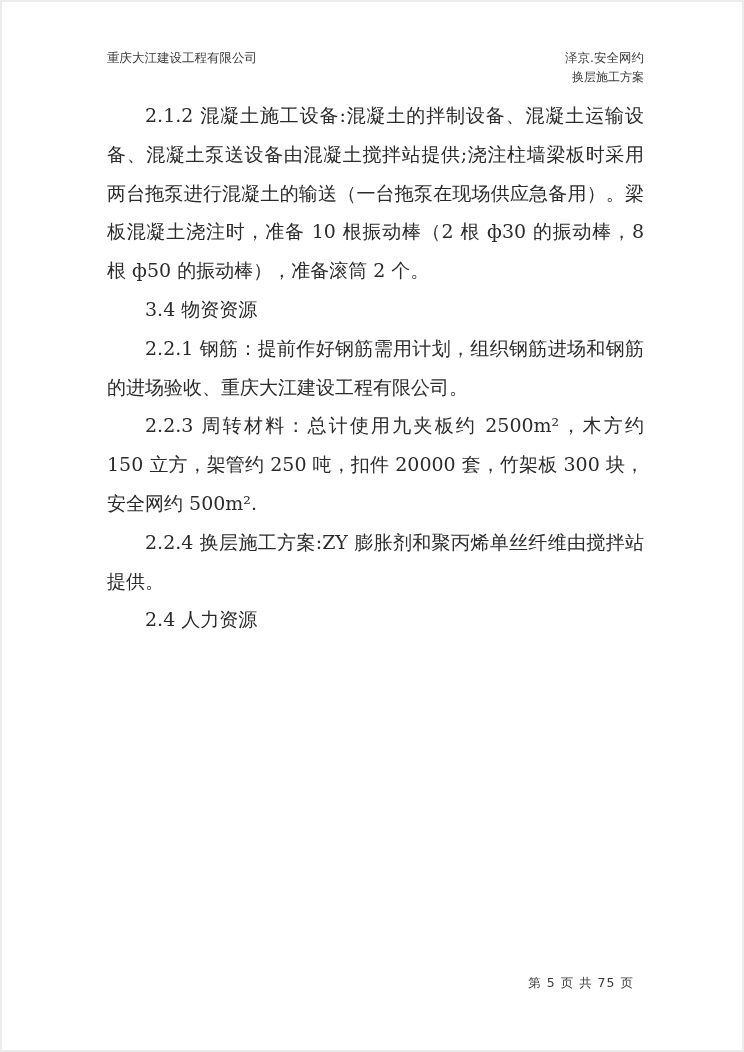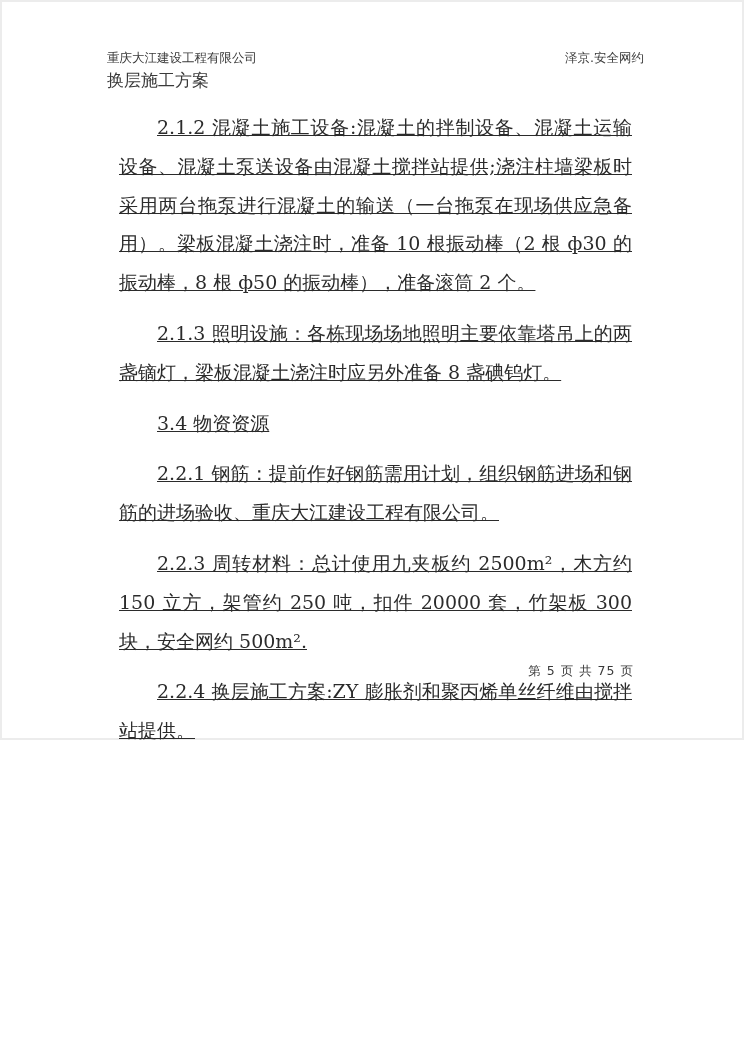--- a/index.html
+++ b/index.html
@@ -3,21 +3,21 @@
 <meta charset="utf-8">
 <style>
   html, body {
     margin: 0;
     padding: 0;
     background: #ffffff;
   }
   .page {
     position: relative;
     width: 744px;
-    height: 740px;
+    height: 1052px;
     background: #ffffff;
     box-shadow: inset 0 0 0 2px #ececec;
     overflow: hidden;
     color: #262626;
     font-family: "DejaVu Serif", "Liberation Serif", serif;
   }
   .header {
     position: absolute;
     left: 107px;
     right: 100px;
@@ -27,40 +27,39 @@
     align-items: baseline;
     font-size: 12.5px;
     color: #3a3a3a;
     font-family: "DejaVu Sans", "Liberation Sans", sans-serif;
   }
   .subtitle {
     position: absolute;
     left: 107px;
     right: 100px;
     top: 69px;
-    text-align: left;
-    font-size: 17px;
+    text-align: right;
+    font-size: 12px;
     color: #3a3a3a;
     font-family: "DejaVu Sans", "Liberation Sans", sans-serif;
   }
   .body {
     position: absolute;
     left: 107px;
     right: 100px;
     top: 96px;
     font-size: 19px;
     line-height: 38.8px;
     text-align: justify;
     color: #2b2b2b;
   }
   .body p {
-    margin: 12px;
+    margin: 0;
     padding: 0;
     text-indent: 2em;
-    text-decoration: underline;
   }
   .footer {
     position: absolute;
     right: 110px;
     bottom: 60px;
     font-size: 12.5px;
     color: #3a3a3a;
     font-family: "DejaVu Sans", "Liberation Sans", sans-serif;
     letter-spacing: 1px;
   }
@@ -72,21 +71,20 @@
 
   <div class="header">
     <span>重庆大江建设工程有限公司</span>
     <span>泽京.安全网约</span>
   </div>
 
   <div class="subtitle">换层施工方案</div>
 
   <div class="body">
     <p>2.1.2 混凝土施工设备:混凝土的拌制设备、混凝土运输设备、混凝土泵送设备由混凝土搅拌站提供;浇注柱墙梁板时采用两台拖泵进行混凝土的输送（一台拖泵在现场供应急备用）。梁板混凝土浇注时，准备 10 根振动棒（2 根 ф30 的振动棒，8 根 ф50 的振动棒），准备滚筒 2 个。</p>
-    <p>2.1.3 照明设施：各栋现场场地照明主要依靠塔吊上的两盏镝灯，梁板混凝土浇注时应另外准备 8 盏碘钨灯。</p>
     <p>3.4 物资资源</p>
     <p>2.2.1 钢筋：提前作好钢筋需用计划，组织钢筋进场和钢筋的进场验收、重庆大江建设工程有限公司。</p>
     <p>2.2.3 周转材料：总计使用九夹板约 2500m²，木方约 150 立方，架管约 250 吨，扣件 20000 套，竹架板 300 块，安全网约 500m².</p>
     <p>2.2.4 换层施工方案:ZY 膨胀剂和聚丙烯单丝纤维由搅拌站提供。</p>
     <p>2.4 人力资源</p>
   </div>
 
   <div class="footer">
     <span>第 5 页 共 75 页</span>
   </div>

